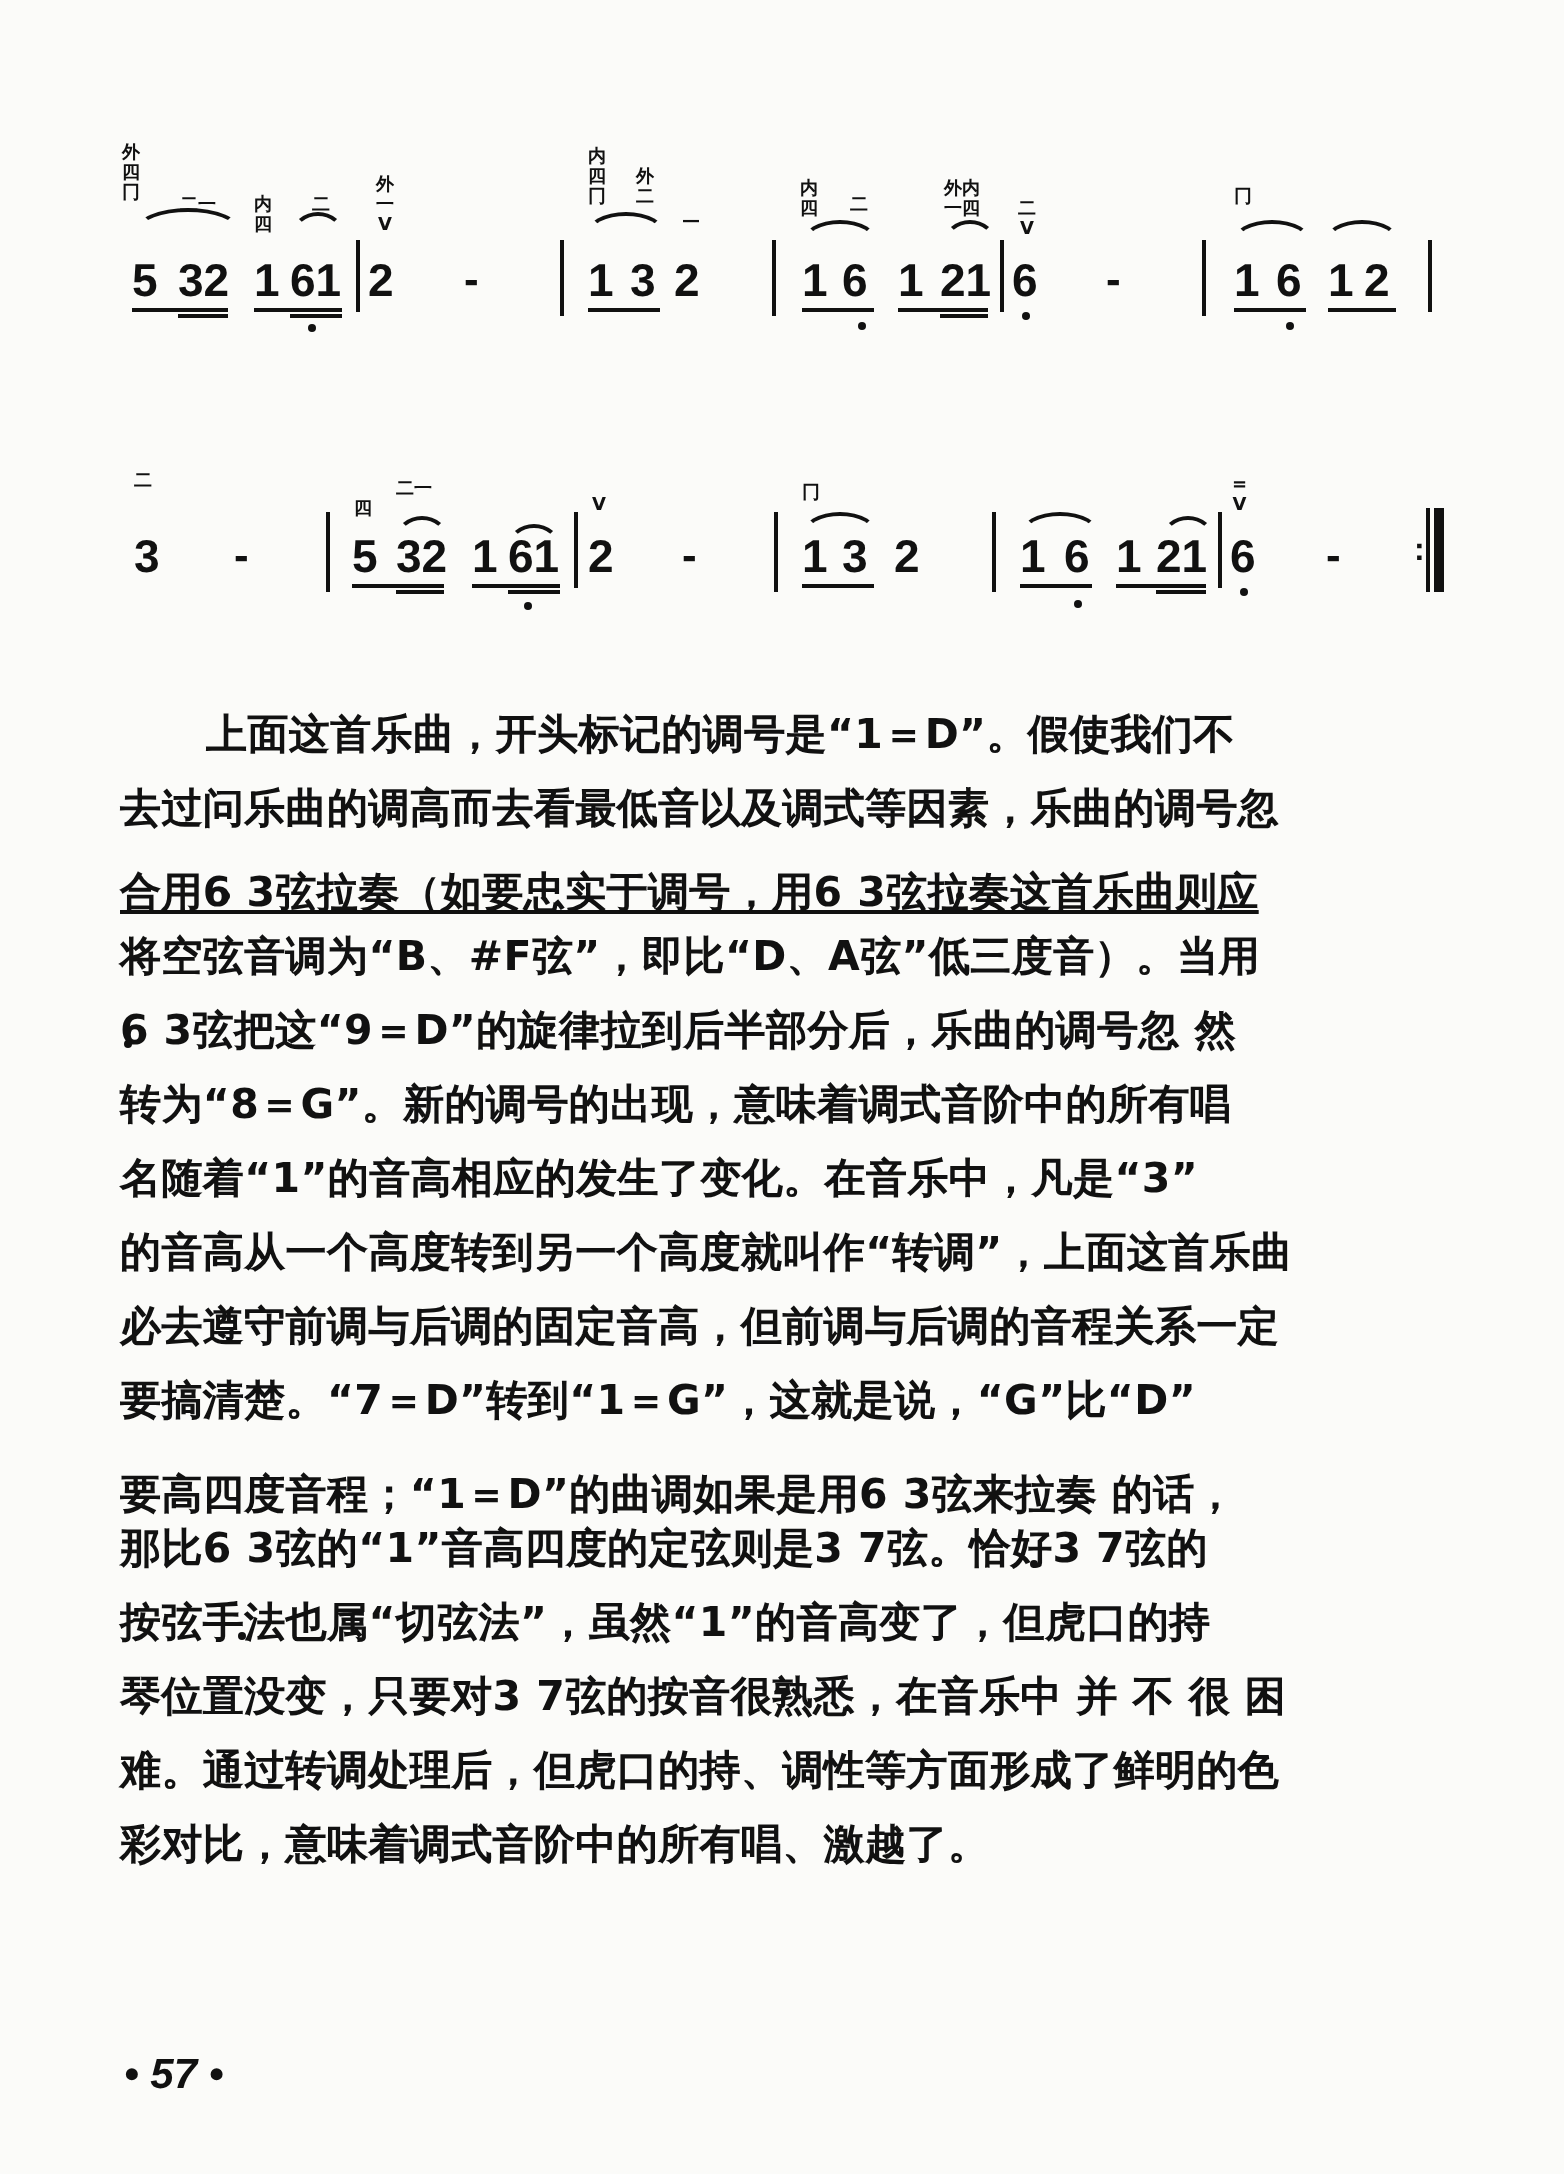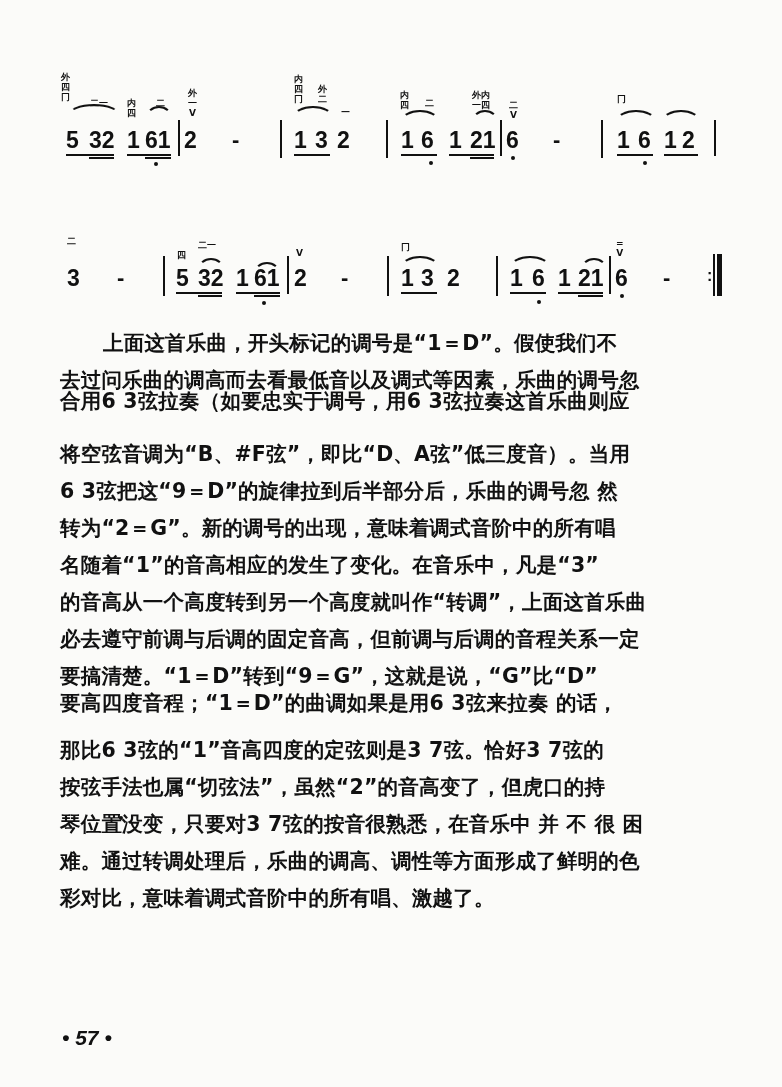--- a/index.html
+++ b/index.html
@@ -14,21 +14,21 @@
   .dash { font-family:"Liberation Sans", sans-serif; font-weight:bold; font-size:22px; line-height:24px; }
   .mark { font-size:9px; font-weight:bold; line-height:10px; text-align:center; white-space:pre; }
   .bar { position:absolute; width:2px; background:#111; }
   .ul { position:absolute; height:2px; background:#111; }
   .dot { position:absolute; width:4px; height:4px; border-radius:50%; background:#111; }
   .slur { position:absolute; border:2px solid #111; border-bottom:none; border-left-color:transparent; border-right-color:transparent; border-radius:50% 50% 0 0 / 100% 100% 0 0; height:9px; }
   .endbar { position:absolute; width:5px; background:#111; }
 
   
   .para { position:absolute; left:60px; width:666px; font-family:"DejaVu Sans", sans-serif; font-weight:bold; font-size:20.5px; letter-spacing:0.2px; }
-  .line { position:absolute; left:0; white-space:nowrap; height:30px; line-height:30px; }
+  .line { position:absolute; left:0; white-space:nowrap; height:30px; line-height:30px;margin-top:24px; }
   .folio { position:absolute; left:62px; top:1026px; font-family:"Liberation Sans", sans-serif; font-style:italic; font-weight:bold; font-size:21px; }
   .ldot { position:absolute; width:4px; height:4px; border-radius:50%; background:#111; }
 </style>
 </head>
 <body>
 
 <div class="page">
 
   <div class="staff" style="top:62px;">
 
@@ -159,33 +159,33 @@
     <div class="ul" style="left:578px; top:73px; width:25px;"></div>
 
     <div class="dot" style="left:262px; top:79px;"></div>
     <div class="dot" style="left:537px; top:78px;"></div>
     <div class="dot" style="left:620px; top:72px;"></div>
   </div>
 
   <div class="para" style="top:328px;">
     <div class="line" style="top:0px; left:43px;">上面这首乐曲，开头标记的调号是“1＝D”。假使我们不</div>
     <div class="line" style="top:37px;">去过问乐曲的调高而去看最低音以及调式等因素，乐曲的调号忽</div>
-    <div class="line" style="top:58px;">合用6 3弦拉奏（如要忠实于调号，用6 3弦拉奏这首乐曲则应</div>
+    <div class="line" style="top:79px;text-decoration:underline;">合用6 3弦拉奏（如要忠实于调号，用6 3弦拉奏这首乐曲则应</div>
     <div class="line" style="top:111px;">将空弦音调为“B、#F弦”，即比“D、A弦”低三度音）。当用</div>
     <div class="line" style="top:148px;">6 3弦把这“9＝D”的旋律拉到后半部分后，乐曲的调号忽 然</div>
-    <div class="line" style="top:185px;">转为“2＝G”。新的调号的出现，意味着调式音阶中的所有唱</div>
+    <div class="line" style="top:185px;">转为“8＝G”。新的调号的出现，意味着调式音阶中的所有唱</div>
     <div class="line" style="top:222px;">名随着“1”的音高相应的发生了变化。在音乐中，凡是“3”</div>
     <div class="line" style="top:259px;">的音高从一个高度转到另一个高度就叫作“转调”，上面这首乐曲</div>
     <div class="line" style="top:296px;">必去遵守前调与后调的固定音高，但前调与后调的音程关系一定</div>
-    <div class="line" style="top:333px;">要搞清楚。“1＝D”转到“9＝G”，这就是说，“G”比“D”</div>
-    <div class="line" style="top:360px;">要高四度音程；“1＝D”的曲调如果是用6 3弦来拉奏 的话，</div>
+    <div class="line" style="top:333px;">要搞清楚。“7＝D”转到“1＝G”，这就是说，“G”比“D”</div>
+    <div class="line" style="top:380px;">要高四度音程；“1＝D”的曲调如果是用6 3弦来拉奏 的话，</div>
     <div class="line" style="top:407px;">那比6 3弦的“1”音高四度的定弦则是3 7弦。恰好3 7弦的</div>
-    <div class="line" style="top:444px;">按弦手法也属“切弦法”，虽然“2”的音高变了，但虎口的持</div>
+    <div class="line" style="top:444px;">按弦手法也属“切弦法”，虽然“1”的音高变了，但虎口的持</div>
     <div class="line" style="top:481px;">琴位置没变，只要对3 7弦的按音很熟悉，在音乐中 并 不 很 困</div>
-    <div class="line" style="top:518px;">难。通过转调处理后，乐曲的调高、调性等方面形成了鲜明的色</div>
+    <div class="line" style="top:518px;">难。通过转调处理后，但虎口的持、调性等方面形成了鲜明的色</div>
     <div class="line" style="top:555px;">彩对比，意味着调式音阶中的所有唱、激越了。</div>
   </div>
 
   <div class="ldot" style="left:111px; top:446px;"></div>
   <div class="ldot" style="left:478px; top:446px;"></div>
   <div class="ldot" style="left:62px; top:520px;"></div>
   <div class="ldot" style="left:515px; top:780px;"></div>
   <div class="ldot" style="left:119px; top:816px;"></div>
 
   <div class="folio">• 57 •</div>

